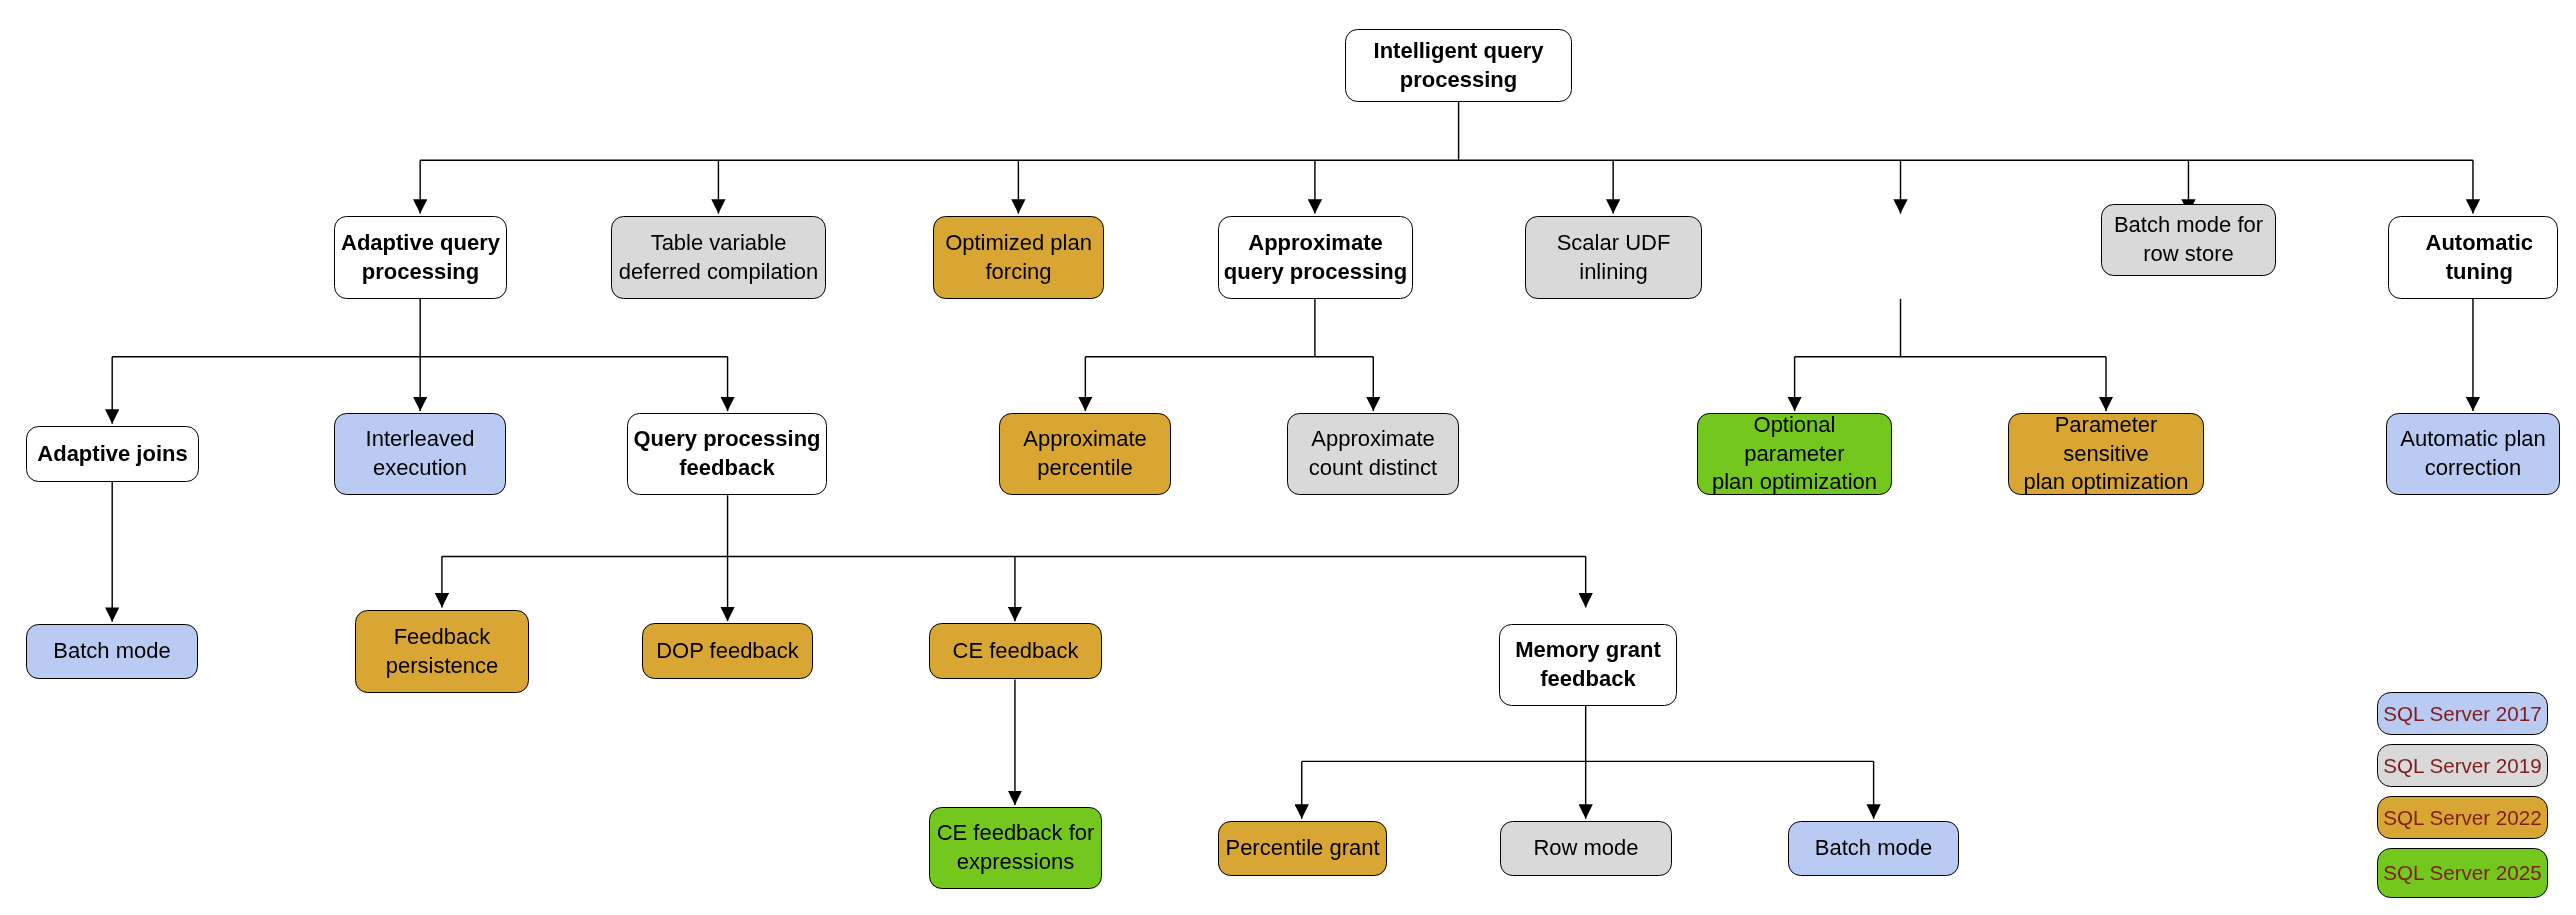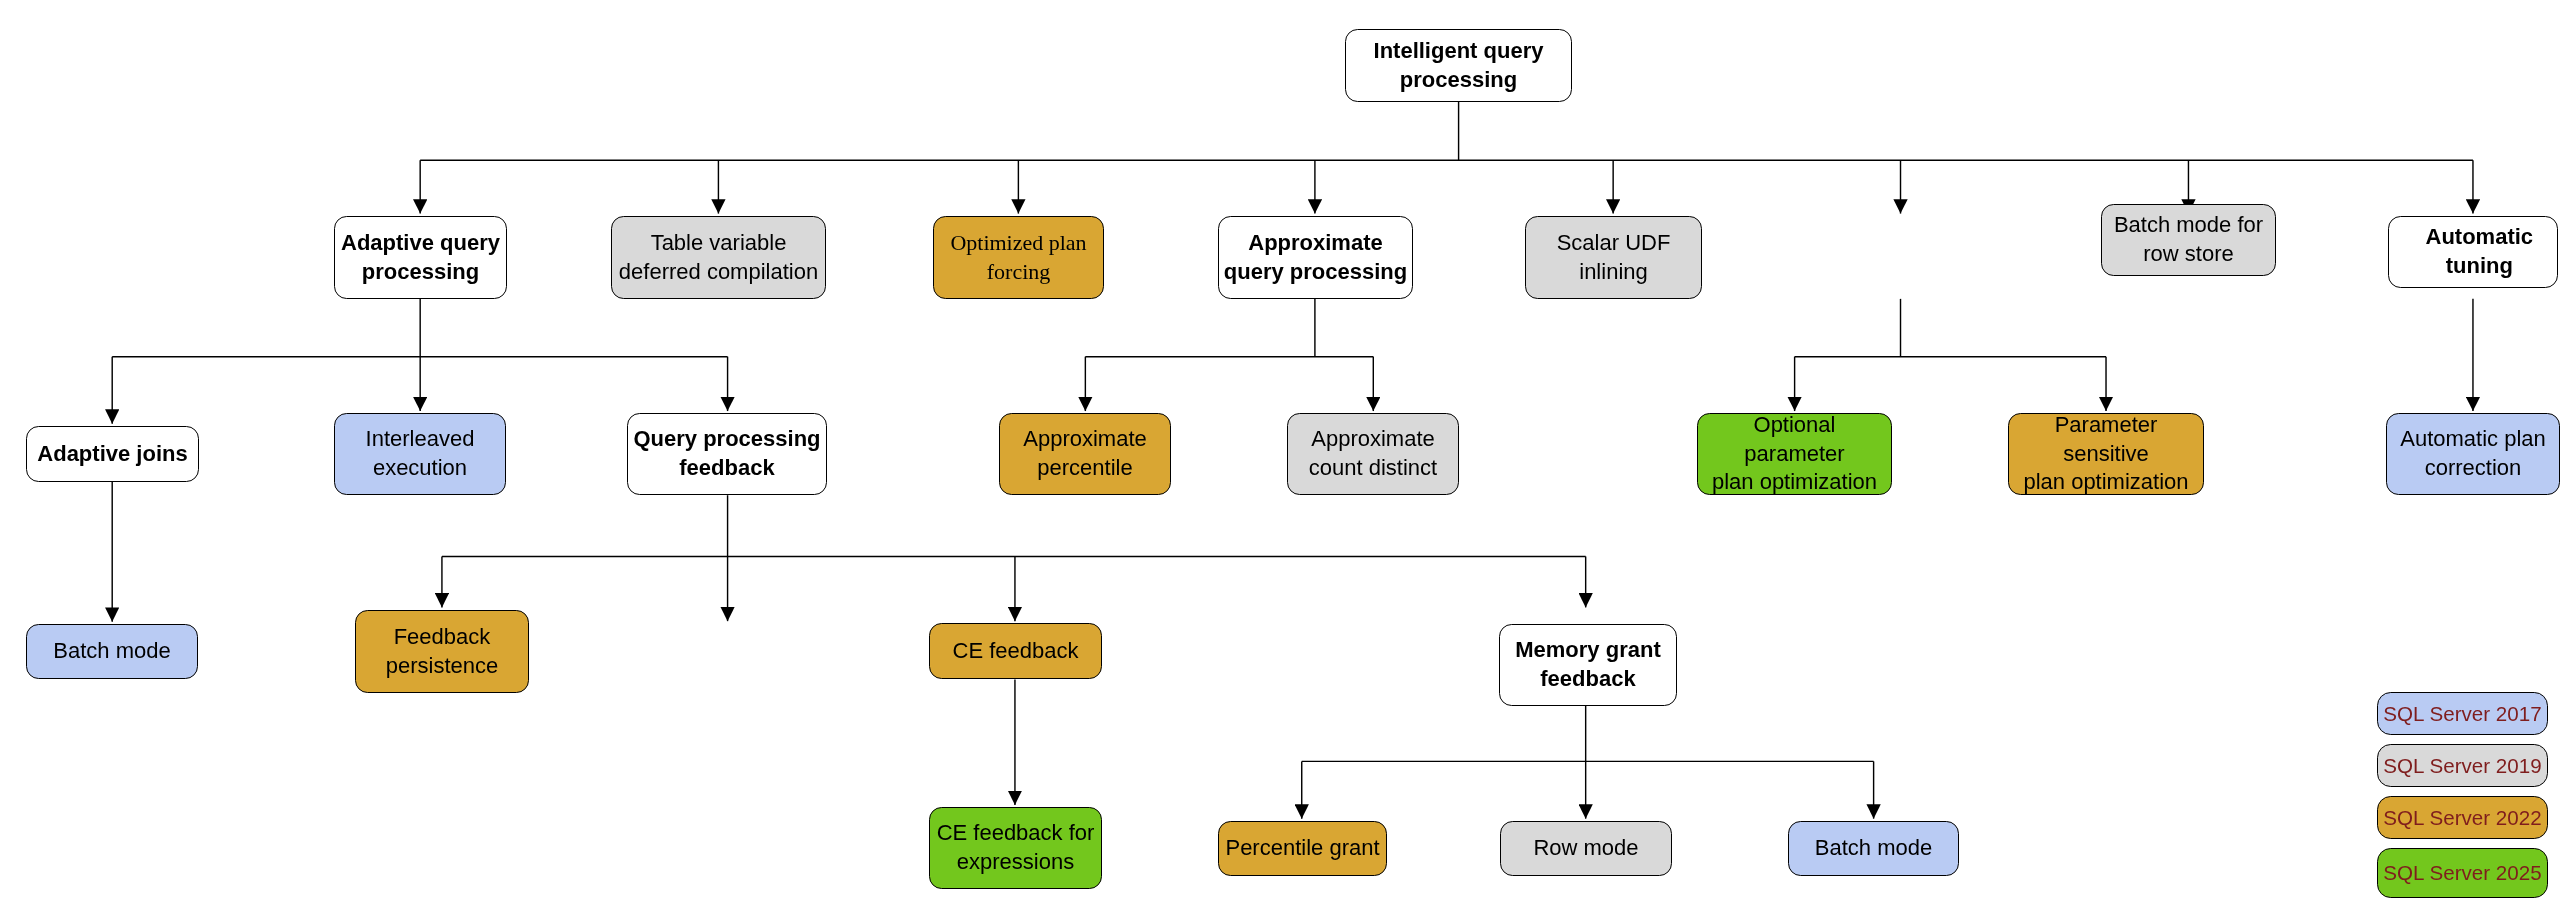--- a/index.html
+++ b/index.html
@@ -91,37 +91,37 @@
     </div>
 
   <div class="node bold" style="left: 334px; top: 216px; width: 173px; height: 83px; background-color: rgb(255, 255, 255);">
       <span class="lbl">Adaptive query
 processing</span>
     </div>
   <div class="node" style="left: 611px; top: 216px; width: 215px; height: 83px; background-color: rgb(217, 217, 217);">
       <span class="lbl">Table variable
 deferred compilation</span>
     </div>
-  <div class="node" style="left: 933px; top: 216px; width: 171px; height: 83px; background-color: rgb(217, 166, 51); font-family: Liberation Serif, serif;">
+  <div class="node" style="left: 933px; top: 216px; width: 171px; height: 83px; background-color: rgb(217, 166, 51);">
       <span class="lbl">Optimized plan
 forcing</span>
     </div>
   <div class="node bold" style="left: 1218px; top: 216px; width: 195px; height: 83px; background-color: rgb(255, 255, 255);">
       <span class="lbl">Approximate
 query processing</span>
     </div>
   <div class="node" style="left: 1525px; top: 216px; width: 177px; height: 83px; background-color: rgb(217, 217, 217);">
       <span class="lbl">Scalar UDF
 inlining</span>
     </div>
   <div class="node" style="left: 2101px; top: 204px; width: 175px; height: 72px; background-color: rgb(217, 217, 217);">
       <span class="lbl">Batch mode for
 row store</span>
     </div>
-  <div class="node bold" style="left: 2388px; top: 216px; width: 170px; height: 72px; background-color: rgb(255, 255, 255); padding-left: 16px;">
+  <div class="node bold" style="left: 2388px; top: 216px; width: 170px; height: 83px; background-color: rgb(255, 255, 255); padding-left: 16px;">
       <span class="lbl">Automatic
 tuning</span>
     </div>
 
   <div class="node bold" style="left: 26px; top: 426px; width: 173px; height: 56px; background-color: rgb(255, 255, 255);">
       <span class="lbl">Adaptive joins</span>
     </div>
   <div class="node" style="left: 334px; top: 413px; width: 172px; height: 82px; background-color: rgb(185, 203, 243);">
       <span class="lbl">Interleaved
 execution</span>
@@ -151,20 +151,23 @@
 correction</span>
     </div>
 
   <div class="node" style="left: 26px; top: 624px; width: 172px; height: 55px; background-color: rgb(185, 203, 243);">
       <span class="lbl">Batch mode</span>
     </div>
   <div class="node" style="left: 355px; top: 610px; width: 174px; height: 83px; background-color: rgb(217, 166, 51);">
       <span class="lbl">Feedback
 persistence</span>
     </div>
+  <div class="node" style="left: 642px; top: 623px; width: 171px; height: 56px; background-color: rgb(217, 166, 51);">
+      <span class="lbl">DOP feedback</span>
+    </div>
   <div class="node" style="left: 929px; top: 623px; width: 173px; height: 56px; background-color: rgb(217, 166, 51);">
       <span class="lbl">CE feedback</span>
     </div>
   <div class="node bold" style="left: 1499px; top: 624px; width: 178px; height: 82px; background-color: rgb(255, 255, 255);">
       <span class="lbl">Memory grant
 feedback</span>
     </div>
 
   <div class="node" style="left: 929px; top: 807px; width: 173px; height: 82px; background-color: rgb(115, 199, 29);">
       <span class="lbl">CE feedback for

